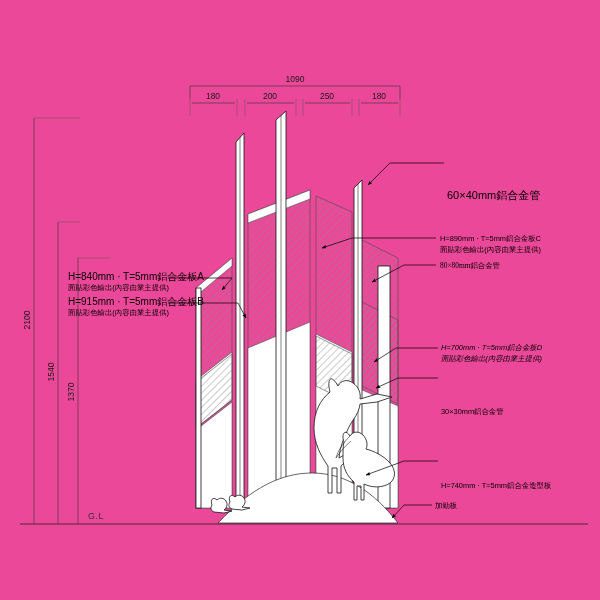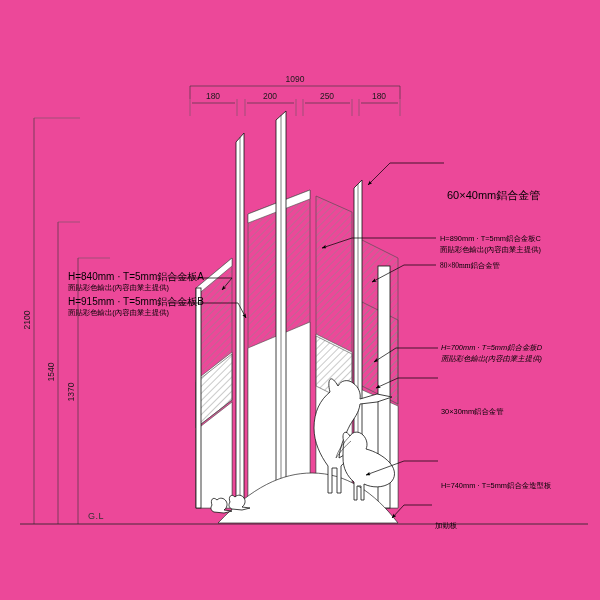--- a/index.html
+++ b/index.html
@@ -192,15 +192,15 @@
 
 <div style="position:absolute;left:441px;top:373px;line-height:11px;margin-top:33px;">
   <div style="font-size:7.4px;white-space:nowrap;">30×30mm鋁合金管</div>
 </div>
 
 <div style="position:absolute;left:441px;top:456px;line-height:11px;">
   <div style="font-size:7.4px;white-space:nowrap;margin-top:24px;">H=740mm · T=5mm鋁合金造型板</div>
 </div>
 
 <div style="position:absolute;left:435px;top:500px;line-height:11px;">
-  <div style="font-size:7.4px;white-space:nowrap;margin-top:20px;">加勁板</div>
+  <div style="font-size:7.4px;white-space:nowrap;">加勁板</div>
 </div>
 </div>
 
 </body></html>

